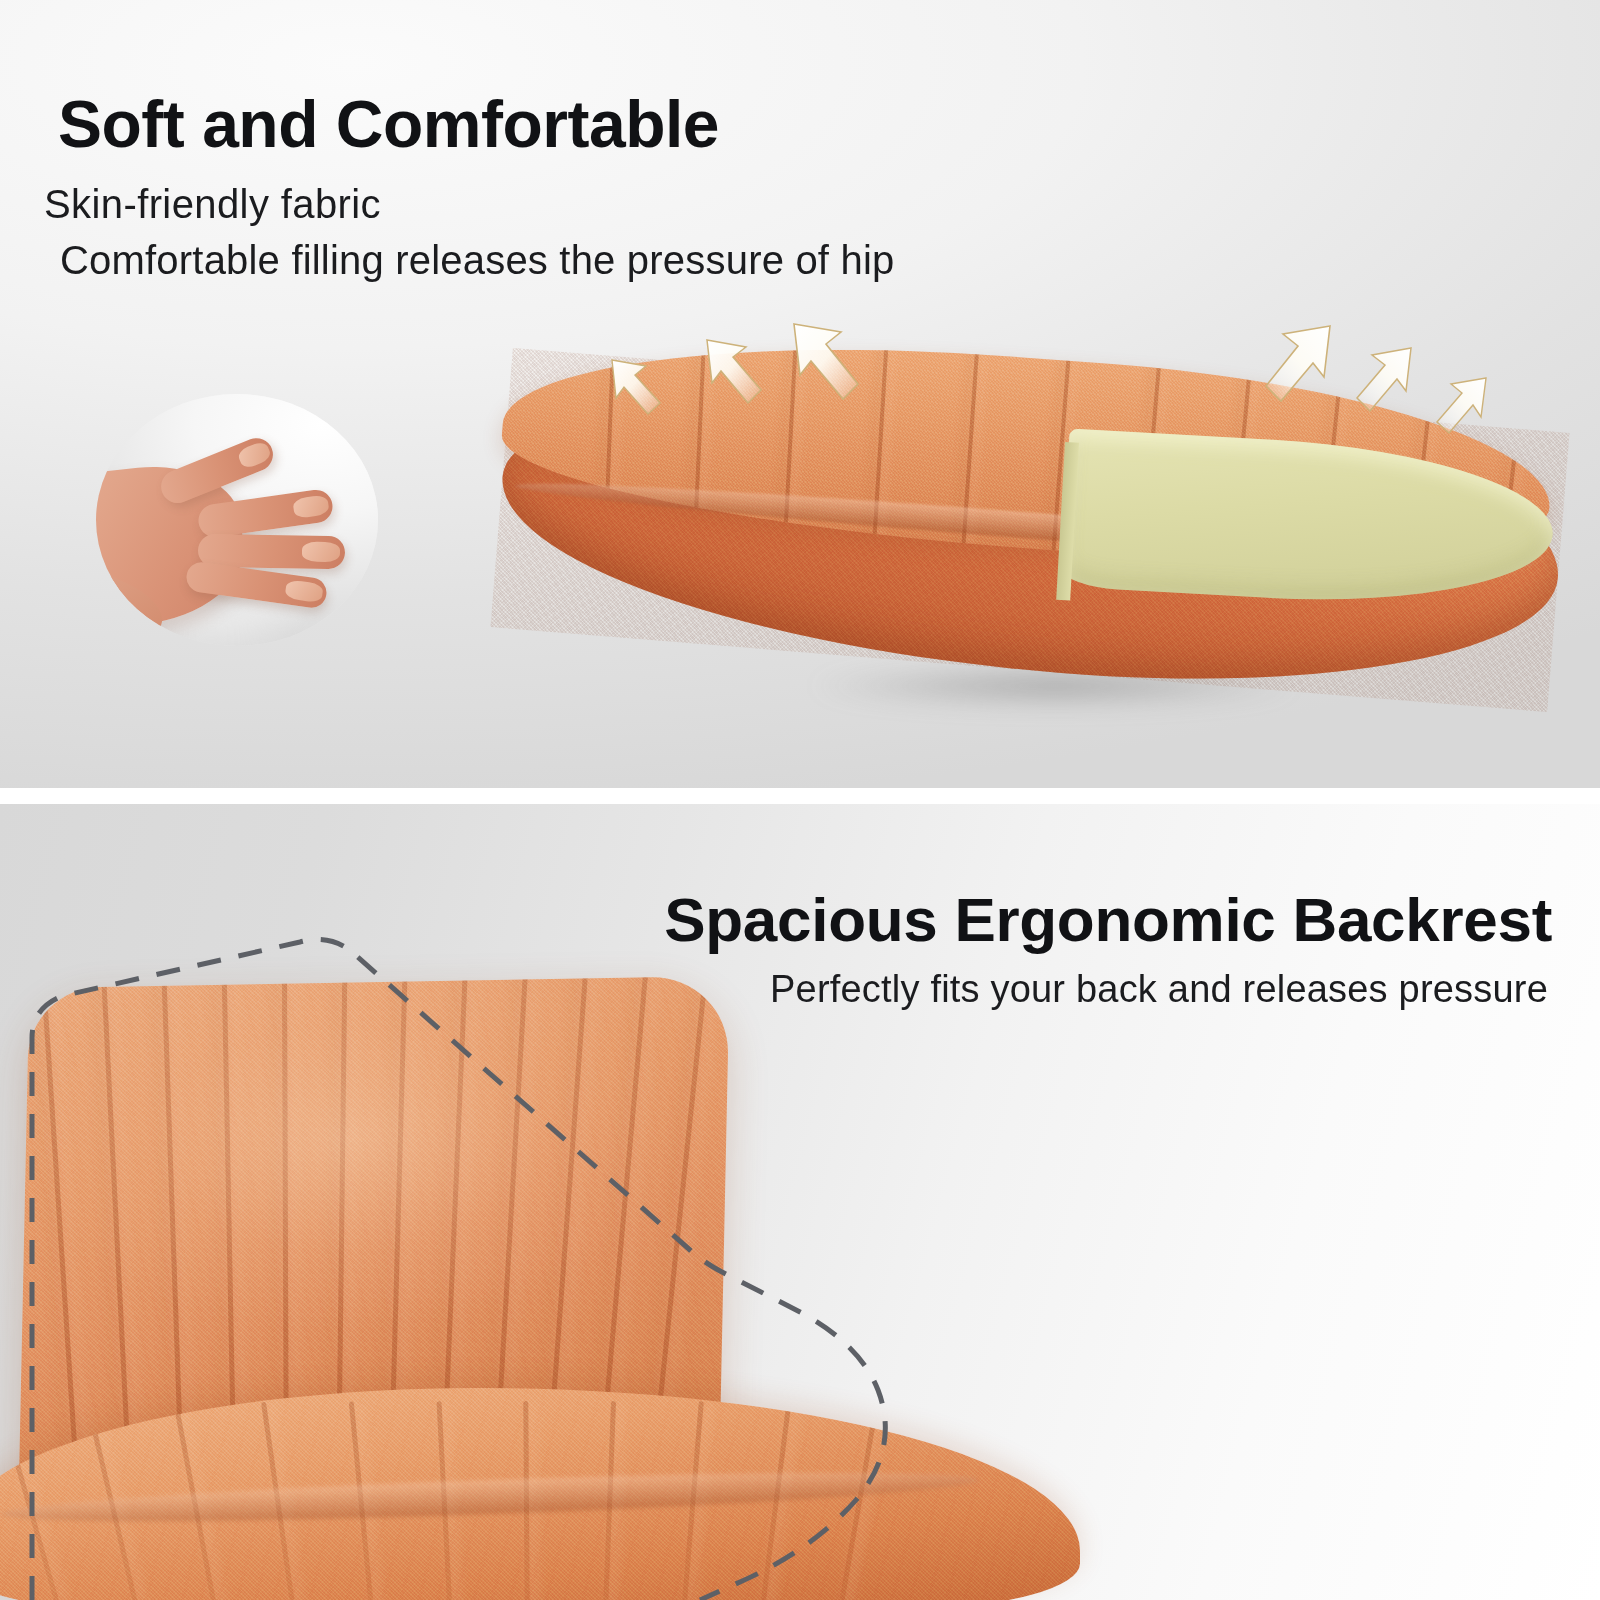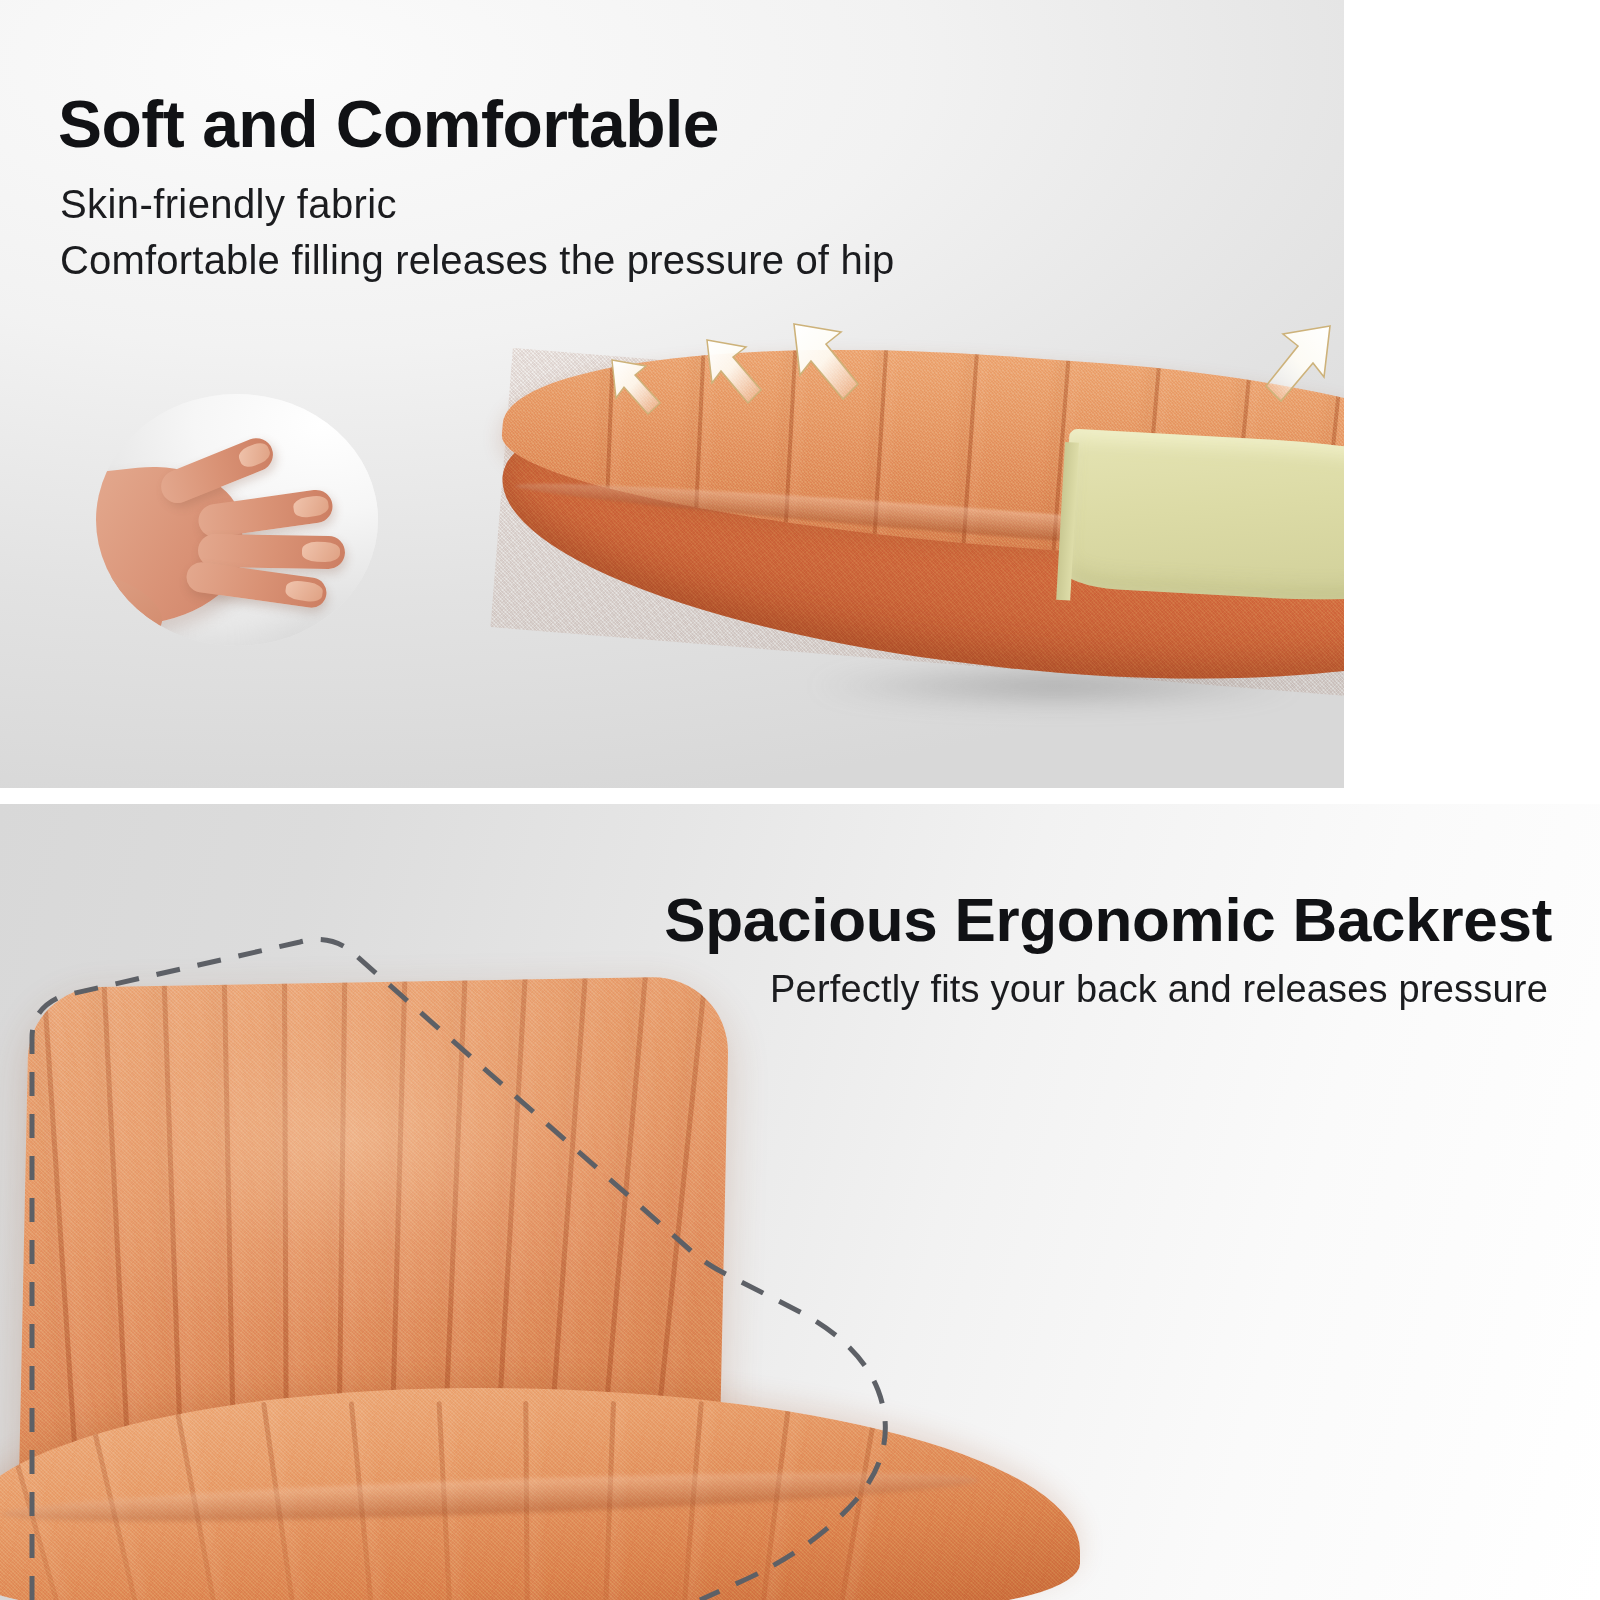--- a/index.html
+++ b/index.html
@@ -6,21 +6,21 @@
   html,body { width:1600px; height:1600px; }
   body {
     font-family:"Liberation Sans", sans-serif;
     background:#ffffff;
     overflow:hidden;
   }
   .page { position:relative; width:1600px; height:1600px; }
 
   
   .panel-top {
-    position:absolute; left:0; top:0; width:1344px; height:788px;
+    position:absolute; left:0; top:0; width:1600px; height:788px;
     background:
       radial-gradient(120% 95% at 22% 8%, #fbfbfb 0%, #f2f2f2 38%, #e2e2e2 72%, #d8d8d8 100%);
     overflow:hidden;
     text-decoration:underline;
   }
   .panel-divider {
     position:absolute; left:0; top:788px; width:1600px; height:16px;
     background:#ffffff;
   }
   .panel-bottom {
@@ -30,21 +30,21 @@
     overflow:hidden;
   }
 
   
   .t-title {
     position:absolute; left:58px; top:86px;
     font-size:66px; font-weight:700; color:#111215;
     letter-spacing:-0.5px; white-space:nowrap;
   }
   .t-sub1 {
-    position:absolute; left:60px; top:182px;
+    position:absolute; left:44px; top:182px;
     font-size:40px; font-weight:400; color:#1b1c1f;
     letter-spacing:0.4px; white-space:nowrap;
   }
   .t-sub2 {
     position:absolute; left:60px; top:238px;
     font-size:40px; font-weight:400; color:#1b1c1f;
     letter-spacing:0.2px; white-space:nowrap;
   }
   .b-title {
     position:absolute; right:48px; top:884px;

